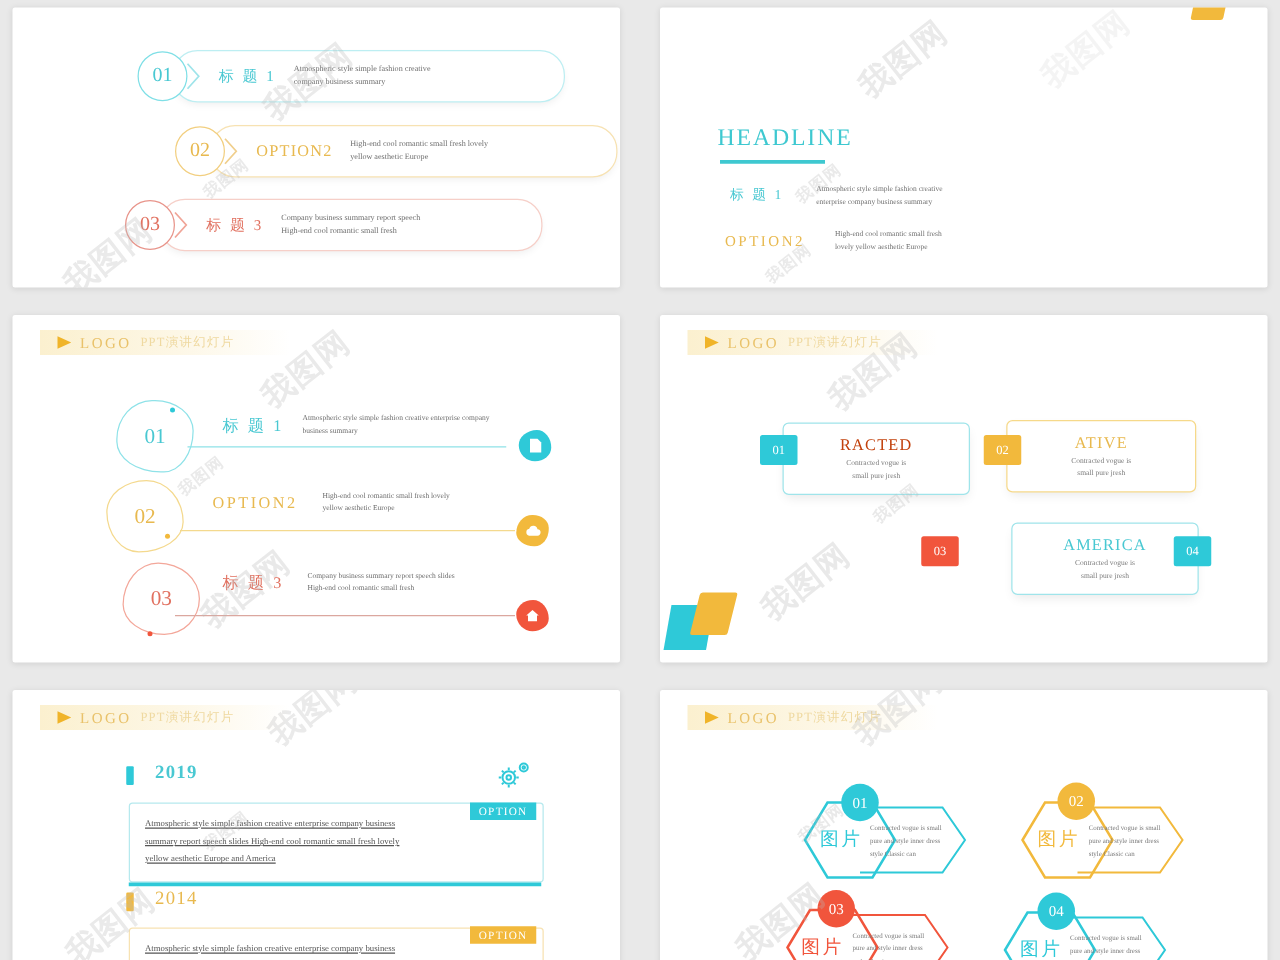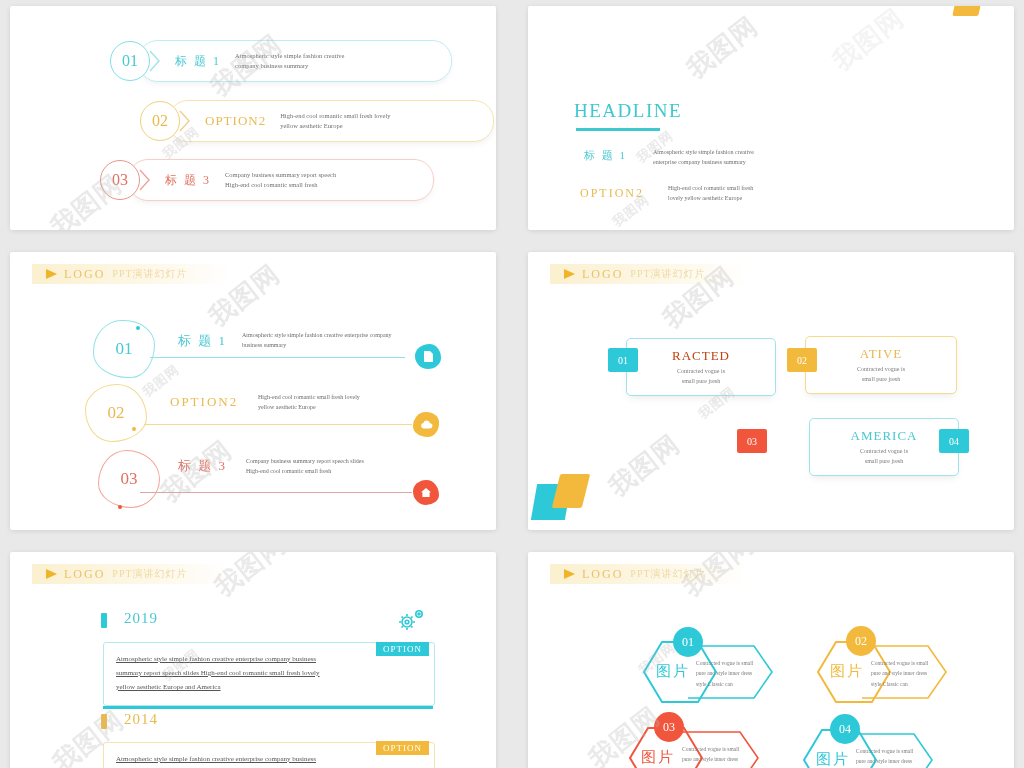--- a/index.html
+++ b/index.html
@@ -288,21 +288,21 @@
 
   <div class="slide">
     <div class="slide-inner">
       <div class="hdr">
         <span class="tri"></span>
         <span class="logo">LOGO</span>
         <span class="sub">PPT演讲幻灯片</span>
       </div>
 
       <div class="ytick" style="left:91px;top:61px;background:#2ec9d8;"></div>
-      <div class="yr" style="left:114px;top:58px;color:#49c8d2;">2019</div>
+      <div class="yr" style="left:114px;top:58px;color:#49c8d2;font-weight:bold;">2019</div>
       <div class="ybox" style="left:93px;top:90px;width:330px;height:62px;border-color:#b6e9ee;">
         <p style="padding:9px 12px;white-space:pre-line;">Atmospheric style simple fashion creative enterprise company business
 summary report speech slides High-end cool romantic small fresh lovely
 yellow aesthetic Europe and America</p>
       </div>
       <div class="ysh" style="left:93px;top:154px;width:330px;background:#2ec9d8;"></div>
       <div class="optag" style="left:366px;top:90px;background:#2ec9d8;">OPTION</div>
       <svg style="position:absolute;left:386px;top:56px;" width="30" height="24" viewBox="0 0 30 24">
         <g fill="none" stroke="#2ec9d8" stroke-width="1.6">
           <circle cx="11" cy="14" r="5"></circle>

